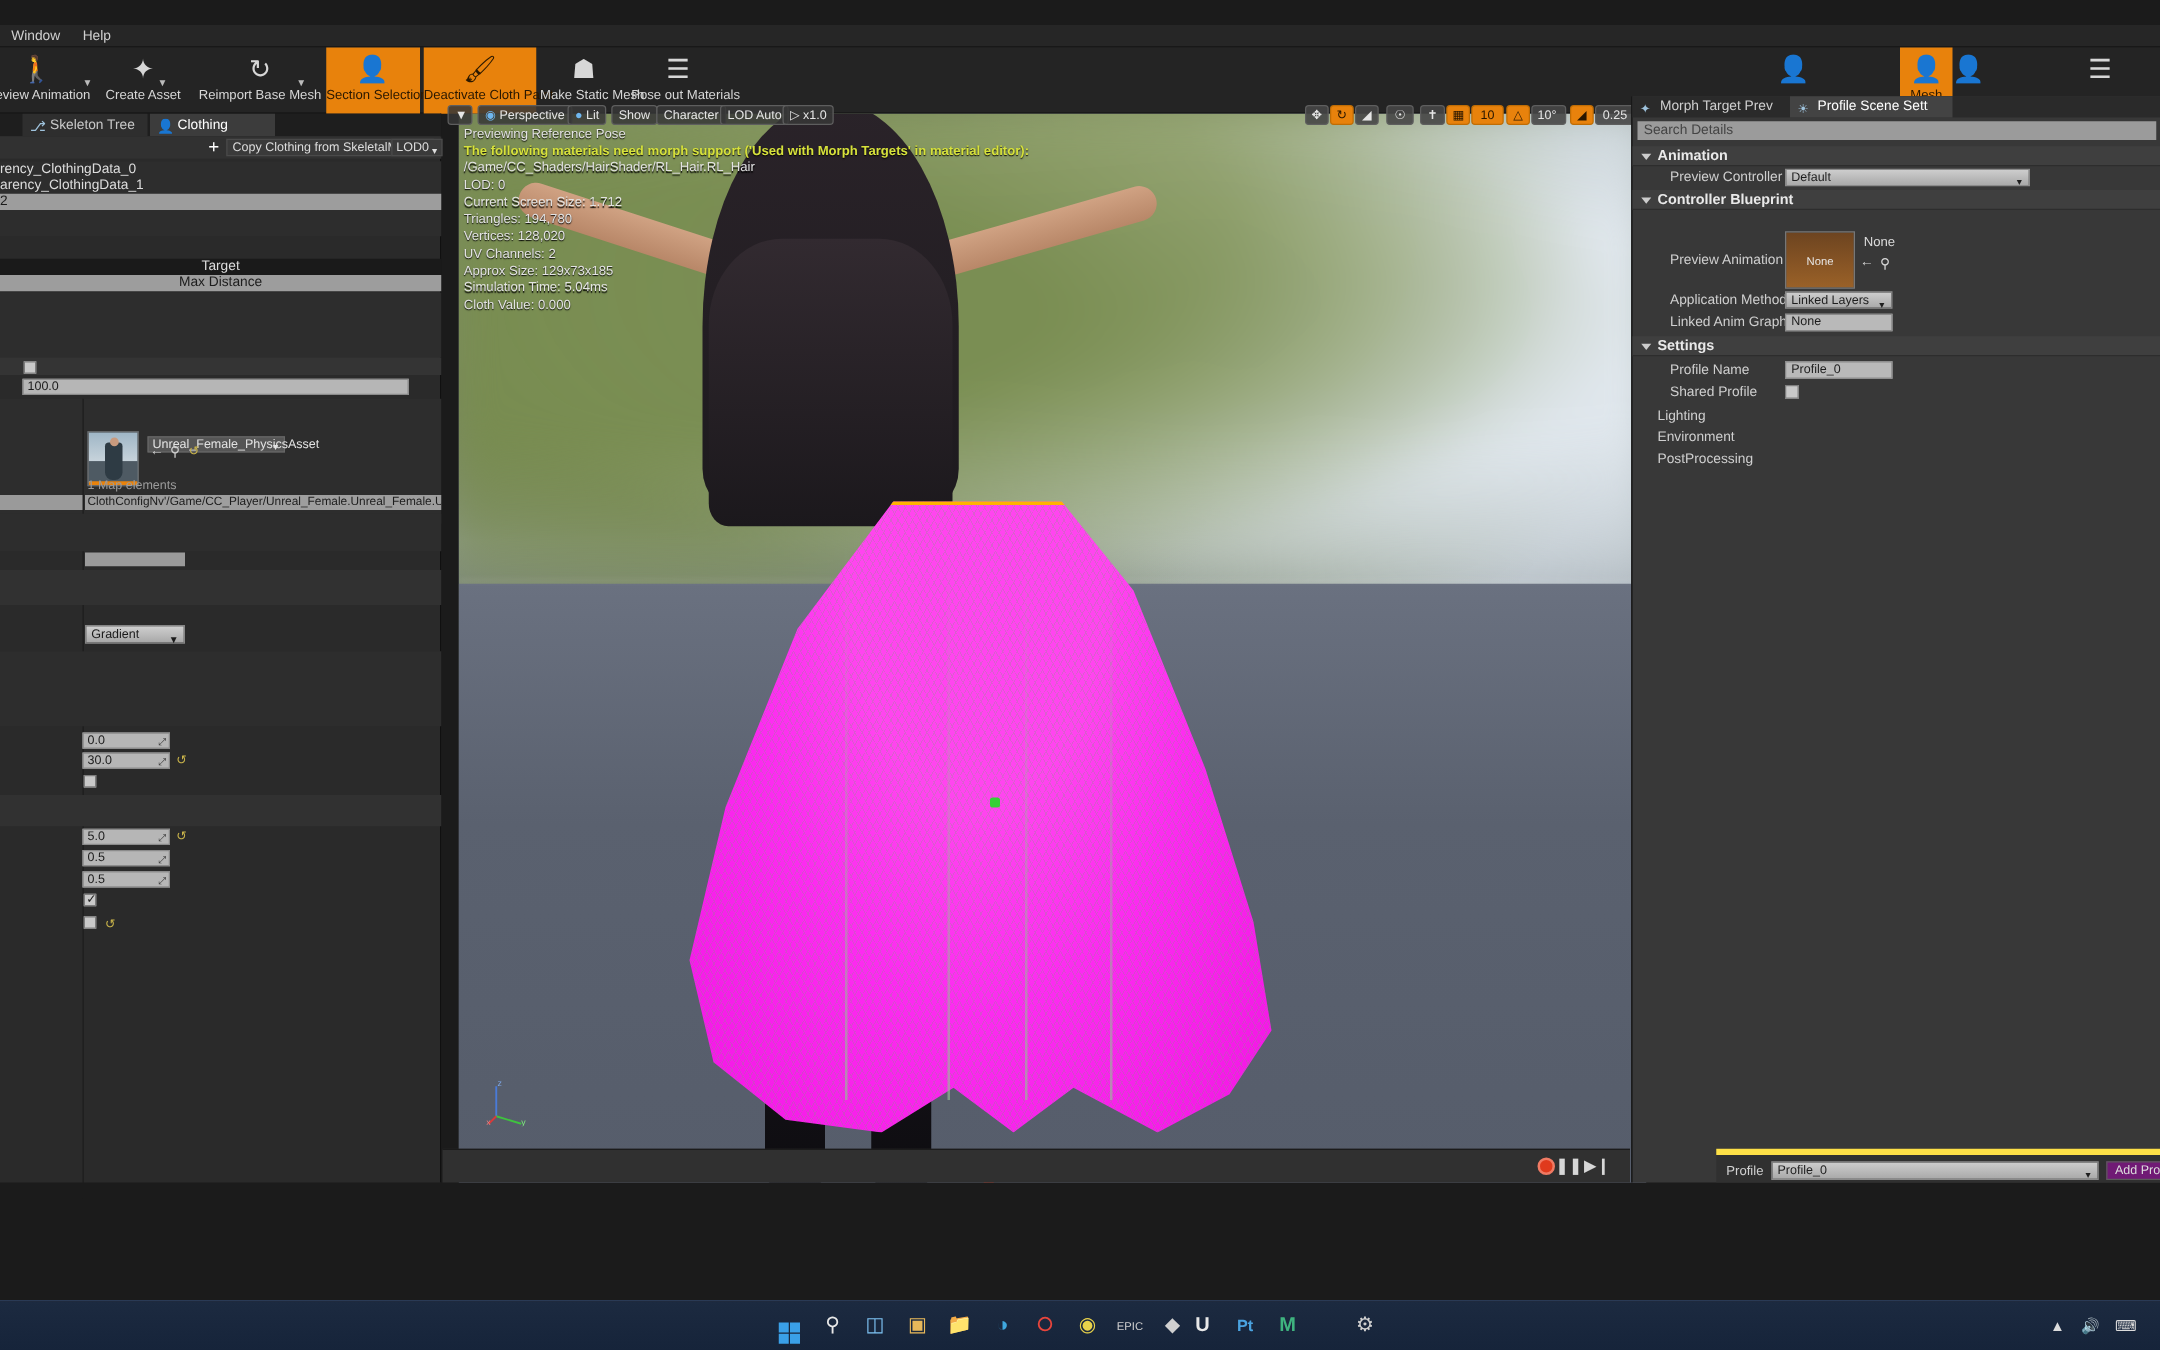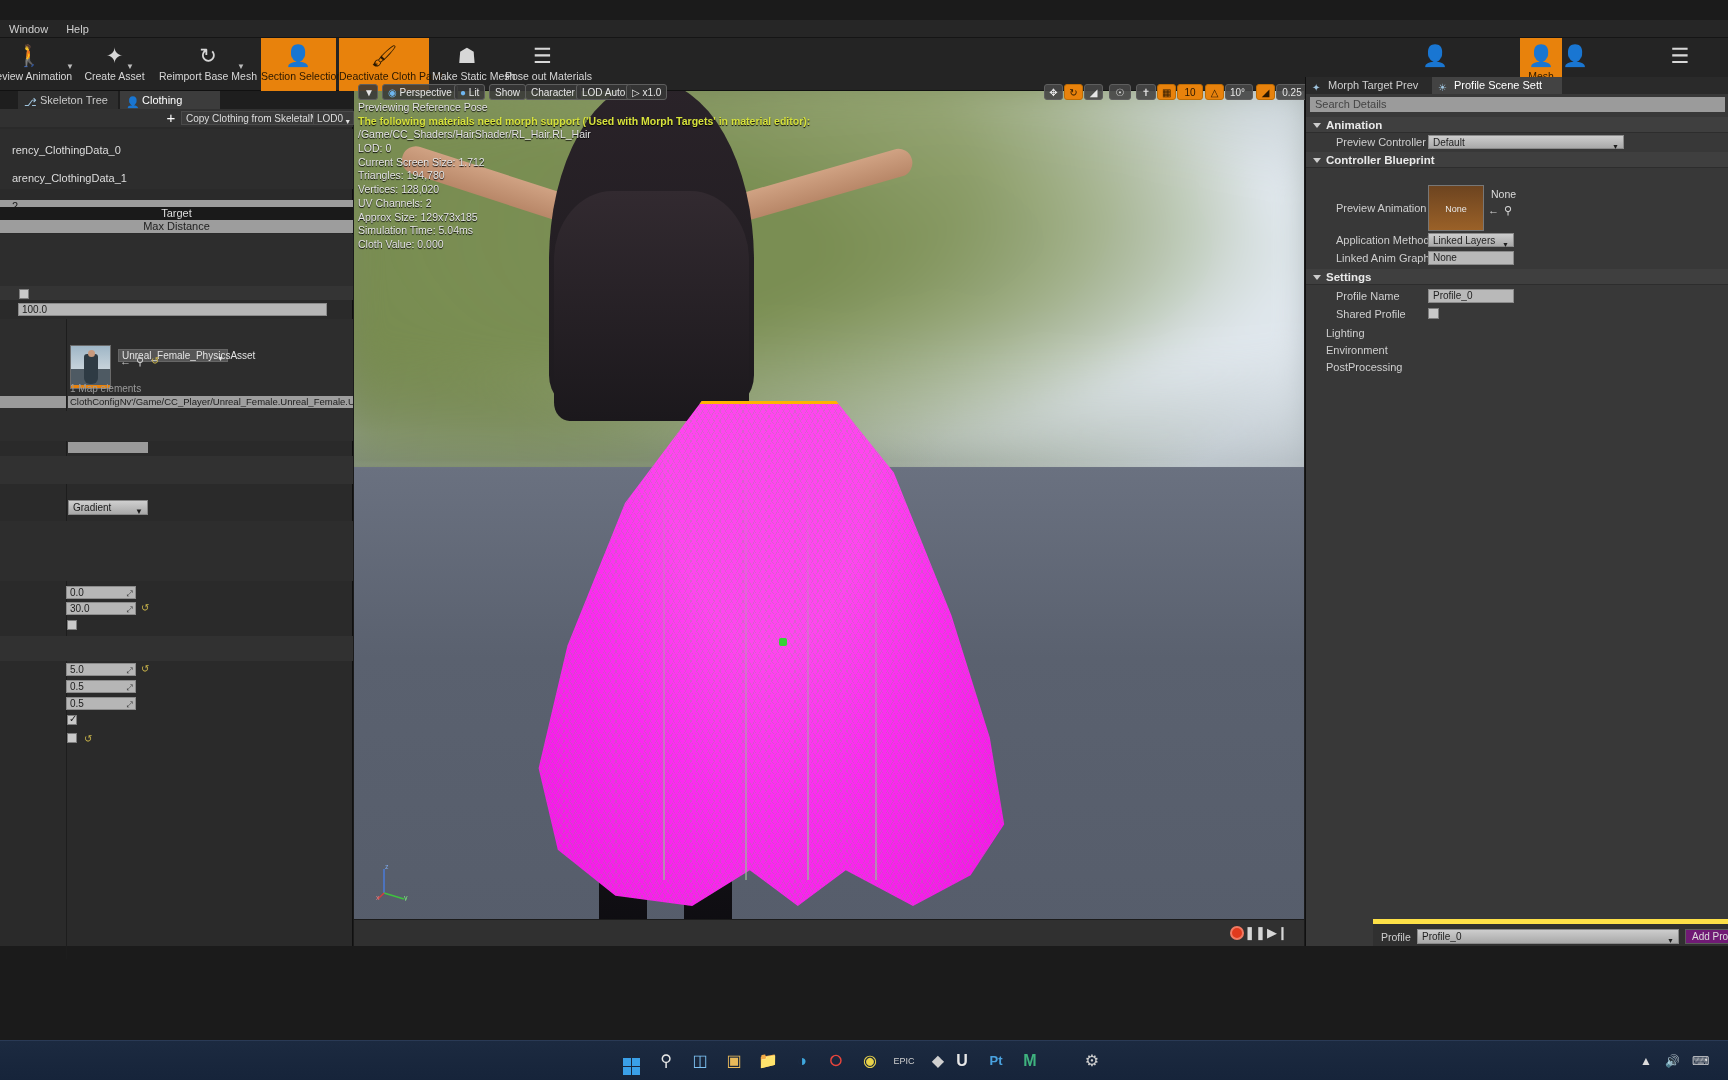--- a/index.html
+++ b/index.html
@@ -38,21 +38,21 @@
   .plusbtn { position:absolute; left:163px; top:19px; width:16px; height:16px; color:#fff;
      font-size:15px; line-height:15px; text-align:center; }
   .copybtn { position:absolute; left:181px; top:20px; height:14px; line-height:14px;
      font-size:10px; color:#ddd; background:#3a3a3a; padding:0 12px 0 4px; border:1px solid #4a4a4a; }
   .copybtn .cv { position:absolute; right:3px; top:3px; font-size:7px; }
   .lodbtn { position:absolute; left:313px; top:20px; height:14px; line-height:14px;
      font-size:10px; color:#ddd; background:#3a3a3a; padding:0 10px 0 3px; border:1px solid #4a4a4a; }
   .lodbtn .cv { position:absolute; right:2px; top:3px; font-size:7px; }
 
   .cdlist { position:absolute; left:0; top:38px; width:353px; height:60px; background:#2d2d2d; }
-  .cdrow { height:13px; line-height:13px; font-size:11px; color:#ddd; padding-left:12px;margin-top:15px; }
+  .cdrow { height:13px; line-height:13px; font-size:11px; color:#ddd; padding-left:0px; }
   .cdrow.sel { background:#9d9d9d; color:#1a1a1a; }
 
   .colhdr { position:absolute; left:0; width:353px; height:13px; line-height:13px;
      text-align:center; font-size:11px; }
   .colhdr.dark { background:#1a1a1a; color:#ddd; }
   .colhdr.lightsel { background:#9d9d9d; color:#1d1d1d; }
 
   .rowbg { position:absolute; left:0; width:353px; }
   .numfield { position:absolute; height:13px; background:#b6b6b6; border:1px solid #8b8b8b;
      font-size:10px; color:#1c1c1c; line-height:11px; padding-left:3px; }
@@ -75,21 +75,21 @@
   .smalltxt { position:absolute; font-size:10px; color:#9b9b9b; }
   .pathfield { position:absolute; height:12px; background:#9e9e9e; font-size:9.5px;
      color:#1c1c1c; line-height:12px; padding-left:2px; overflow:hidden; white-space:nowrap; }
   .greybox { position:absolute; background:#9a9a9a; }
   .combo { position:absolute; height:15px; background:linear-gradient(#cfcfcf,#a8a8a8);
      border:1px solid #868686; font-size:10px; color:#1a1a1a; line-height:14px; padding-left:4px; }
   .combo .cv { position:absolute; right:4px; top:4px; font-size:8px; }
   .miniicon { position:absolute; font-size:11px; color:#cfcfcf; }
 
   
-  .viewport { position:absolute; left:354px; top:91px; width:950px; height:855px; overflow:hidden;
+  .viewport { position:absolute; left:367px; top:91px; width:950px; height:855px; overflow:hidden;
       background:#5a6170; }
   .vp-bg { position:absolute; inset:0;
       background:
         radial-gradient(circle at 18% 14%, #7e8f5e 0 14%, rgba(0,0,0,0) 45%),
         radial-gradient(circle at 62% 10%, #8b9a6a 0 12%, rgba(0,0,0,0) 40%),
         radial-gradient(circle at 88% 20%, #b9c2c8 0 16%, rgba(0,0,0,0) 48%),
         linear-gradient(#4b5436 0%, #5e6842 26%, #9aa2a6 40%, #6e7684 47%, #5c6472 60%, #565d6b 100%);
       filter: blur(0px); }
   .vp-blur { position:absolute; left:0; top:0; width:100%; height:46%;
       background:

